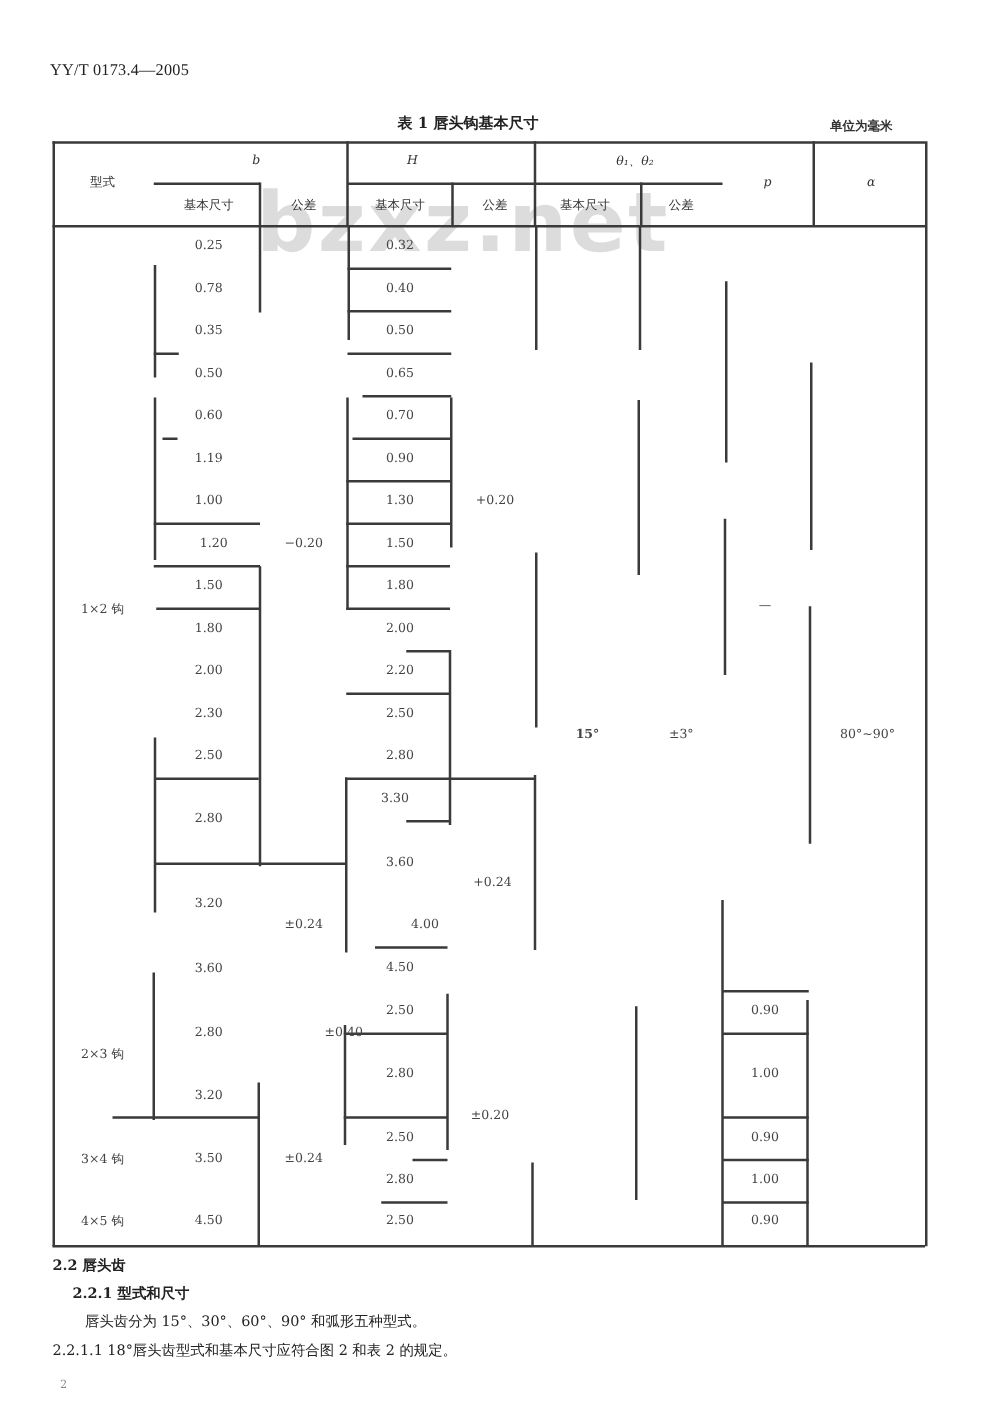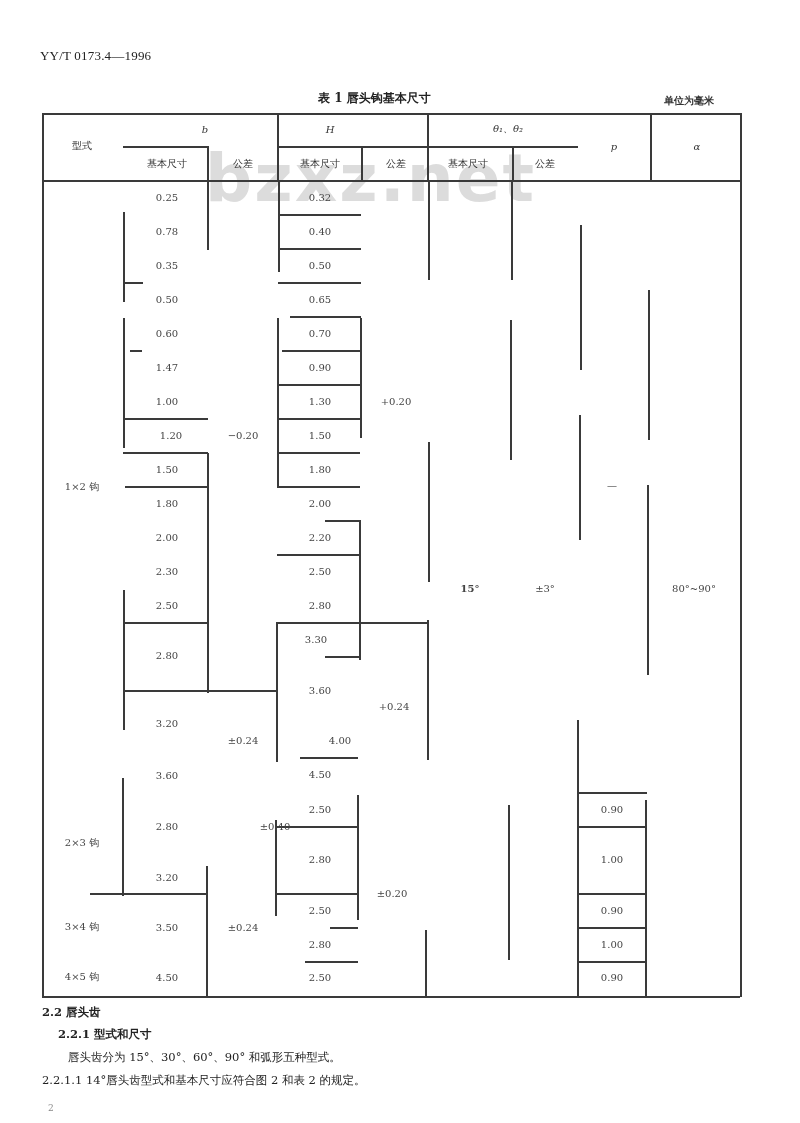--- a/index.html
+++ b/index.html
@@ -17,21 +17,21 @@
   .t{position:absolute;font-size:10px;color:#444;transform:translate(-50%,-50%);white-space:nowrap;z-index:3;
      font-family:"DejaVu Serif","Liberation Serif",serif;}
   .hd{font-size:10px;color:#333;}
   .sec{left:42px;font-size:11.5px;color:#222;}
   .bold{font-weight:bold;}
   .pageno{left:48px;top:1103px;font-size:9px;color:#888;}
 </style>
 </head>
 <body>
 
-<div class="abs std-code">YY/T 0173.4—1996</div>
+<div class="abs std-code">YY/T 0173.4—2005</div>
 <div class="abs tbl-title">表 1   唇头钩基本尺寸</div>
 <div class="abs unit">单位为毫米</div>
 <div class="abs watermark">bzxz.net</div>
 
 <div>
 
   <div class="ln h" style="left:42px;top:113px;width:698px;"></div>
   <div class="ln h" style="left:42px;top:996px;width:698px;"></div>
   <div class="ln v" style="left:42px;top:113px;height:884px;"></div>
   <div class="ln v" style="left:740px;top:113px;height:884px;"></div>
@@ -123,21 +123,21 @@
   <span class="t" style="left:82px;top:487px;">1×2 钩</span>
   <span class="t" style="left:82px;top:843px;">2×3 钩</span>
   <span class="t" style="left:82px;top:927px;">3×4 钩</span>
   <span class="t" style="left:82px;top:977px;">4×5 钩</span>
 
   <span class="t" style="left:167px;top:197px;">0.25</span>
   <span class="t" style="left:167px;top:231px;">0.78</span>
   <span class="t" style="left:167px;top:265px;text-align:center;">0.35</span>
   <span class="t" style="left:167px;top:299px;">0.50</span>
   <span class="t" style="left:167px;top:333px;">0.60</span>
-  <span class="t" style="left:167px;top:367px;">1.47</span>
+  <span class="t" style="left:167px;top:367px;">1.19</span>
   <span class="t" style="left:167px;top:401px;">1.00</span>
   <span class="t" style="left:171px;top:435px;">1.20</span>
   <span class="t" style="left:167px;top:469px;">1.50</span>
   <span class="t" style="left:167px;top:503px;">1.80</span>
   <span class="t" style="left:167px;top:537px;">2.00</span>
   <span class="t" style="left:167px;top:571px;">2.30</span>
   <span class="t" style="left:167px;top:605px;">2.50</span>
   <span class="t" style="left:167px;top:655px;">2.80</span>
   <span class="t" style="left:167px;top:723px;">3.20</span>
   <span class="t" style="left:167px;top:775px;">3.60</span>
@@ -187,14 +187,14 @@
   <span class="t" style="left:612px;top:910px;">0.90</span>
   <span class="t" style="left:612px;top:944px;">1.00</span>
   <span class="t" style="left:612px;top:977px;">0.90</span>
 
   <span class="t" style="left:694px;top:588px;">80°~90°</span>
 </div>
 
 <div class="abs sec bold" style="top:1005px;">2.2   唇头齿</div>
 <div class="abs sec bold" style="top:1027px;margin-left:16px;">2.2.1   型式和尺寸</div>
 <div class="abs sec" style="left:68px;top:1050px;">唇头齿分为 15°、30°、60°、90° 和弧形五种型式。</div>
-<div class="abs sec" style="top:1073px;">2.2.1.1   14°唇头齿型式和基本尺寸应符合图 2 和表 2 的规定。</div>
+<div class="abs sec" style="top:1073px;">2.2.1.1   18°唇头齿型式和基本尺寸应符合图 2 和表 2 的规定。</div>
 <div class="abs pageno">2</div>
 
 </body></html>

